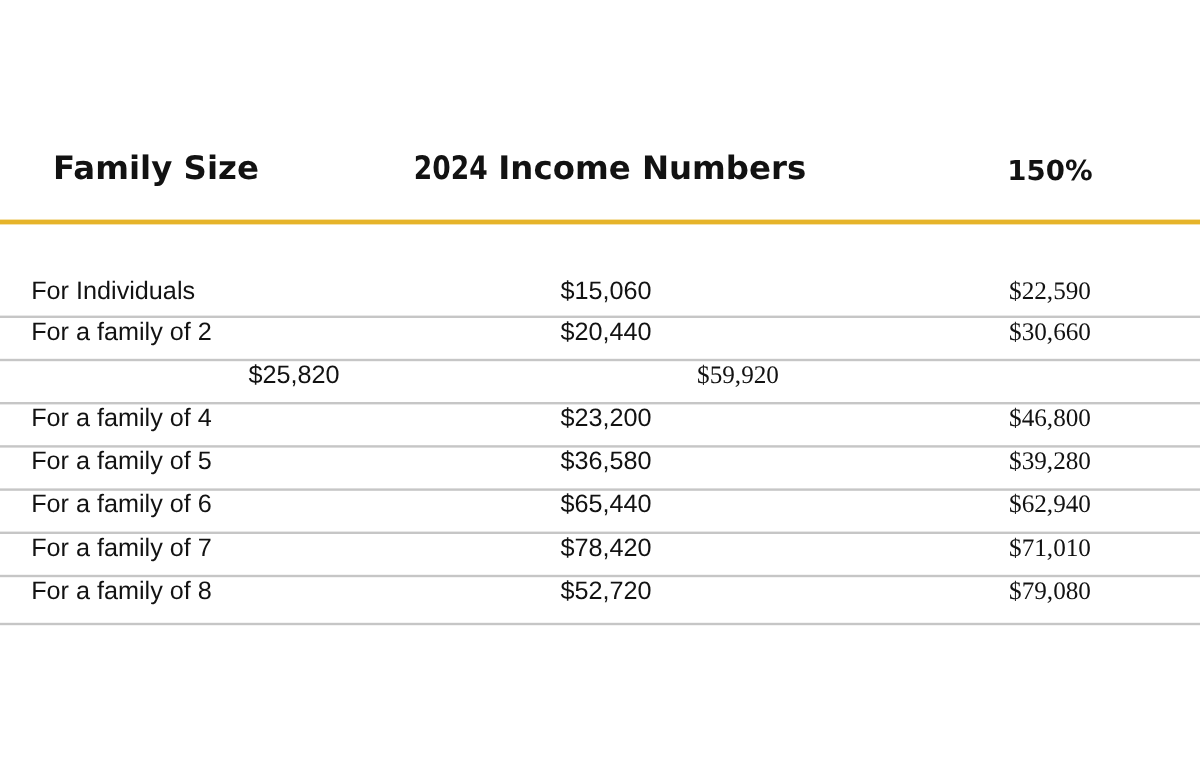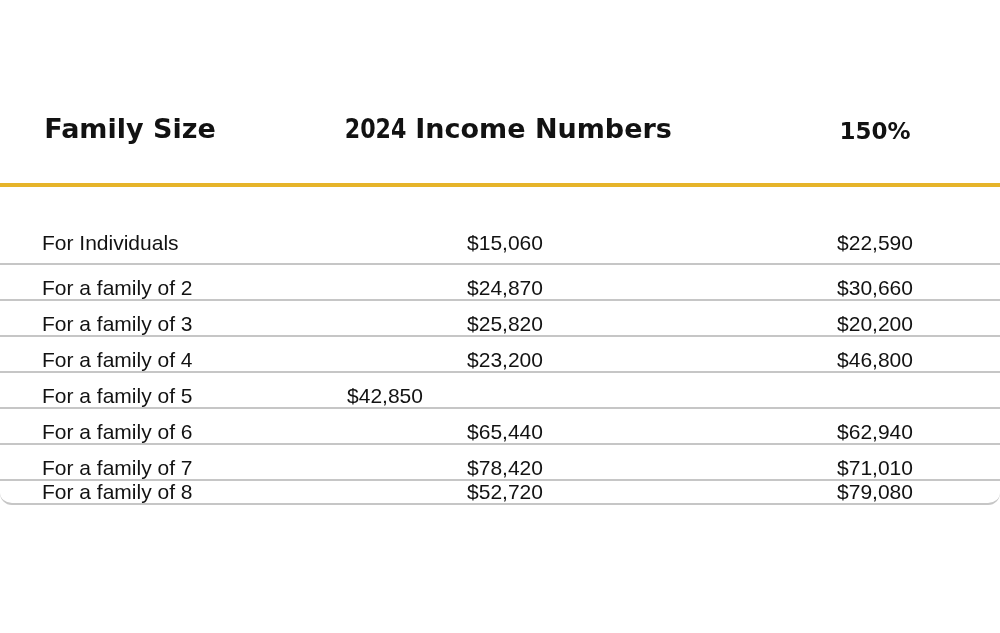--- a/index.html
+++ b/index.html
@@ -19,21 +19,21 @@
   
   .header-row {
     display: flex;
     height: 183px;
     align-items: flex-end;
   }
   .header-cell {
     display: flex;
     align-items: flex-end;
     justify-content: center;
-    padding-bottom: 40px;
+    padding-bottom: 28px;
     font-family: "DejaVu Sans", "Liberation Sans", sans-serif;
     font-weight: 700;
     font-size: 27px;
     line-height: 1.05;
     white-space: nowrap;
   }
   .hc1 { width: 260px; }
   .hc2 { width: 490px; }
   .hc3 { width: 250px; font-size: 23px; }
   .year-prefix {
@@ -46,44 +46,44 @@
   .accent-rule {
     height: 4px;
     width: 100%;
     background: #E6B42A;
   }
   
   .t-row {
     display: flex;
     box-sizing: border-box;
     border-bottom: 2px solid #C6C6C6;
-    align-items: flex-end;
+    align-items: flex-start;
     font-size: 21px;
     line-height: 1.1;
   }
   .t-row.first {
     height: 78px;
     align-items: flex-end;
   }
   .t-row.first .cell { padding-bottom: 9px; }
   .t-row.mid { height: 36px; }
-  .t-row.last { height: 24px; border-radius: 12px; }
+  .t-row.last { height: 40px; }
   .cell {
     display: flex;
     justify-content: center;
     white-space: nowrap;
   }
   .c1 {
     width: 260px;
     justify-content: flex-start;
     box-sizing: border-box;
-    padding-left: 42px;
+    padding-left: 26px;
   }
   .c2 { width: 490px; }
-  .c3 { width: 250px; }
+  .c3 { width: 250px; font-family: Liberation Serif, serif; }
 </style>
 </head>
 <body>
 
 <div class="canvas">
 
   <div class="header-row">
     <div class="header-cell hc1">Family Size</div>
     <div class="header-cell hc2">
       <span class="year-prefix">2024</span>
@@ -95,39 +95,39 @@
   <div class="accent-rule"></div>
 
   <div class="t-row first">
     <div class="cell c1">For Individuals</div>
     <div class="cell c2">$15,060</div>
     <div class="cell c3">$22,590</div>
   </div>
 
   <div class="t-row mid">
     <div class="cell c1">For a family of 2</div>
-    <div class="cell c2">$24,870</div>
+    <div class="cell c2">$20,440</div>
     <div class="cell c3">$30,660</div>
   </div>
 
   <div class="t-row mid">
-    <div class="cell c1">For a family of 3</div>
     <div class="cell c2">$25,820</div>
-    <div class="cell c3">$20,200</div>
+    <div class="cell c3">$59,920</div>
   </div>
 
   <div class="t-row mid">
     <div class="cell c1">For a family of 4</div>
     <div class="cell c2">$23,200</div>
     <div class="cell c3">$46,800</div>
   </div>
 
   <div class="t-row mid">
     <div class="cell c1">For a family of 5</div>
-    <div class="cell c3">$42,850</div>
+    <div class="cell c2">$36,580</div>
+    <div class="cell c3">$39,280</div>
   </div>
 
   <div class="t-row mid">
     <div class="cell c1">For a family of 6</div>
     <div class="cell c2">$65,440</div>
     <div class="cell c3">$62,940</div>
   </div>
 
   <div class="t-row mid">
     <div class="cell c1">For a family of 7</div>

